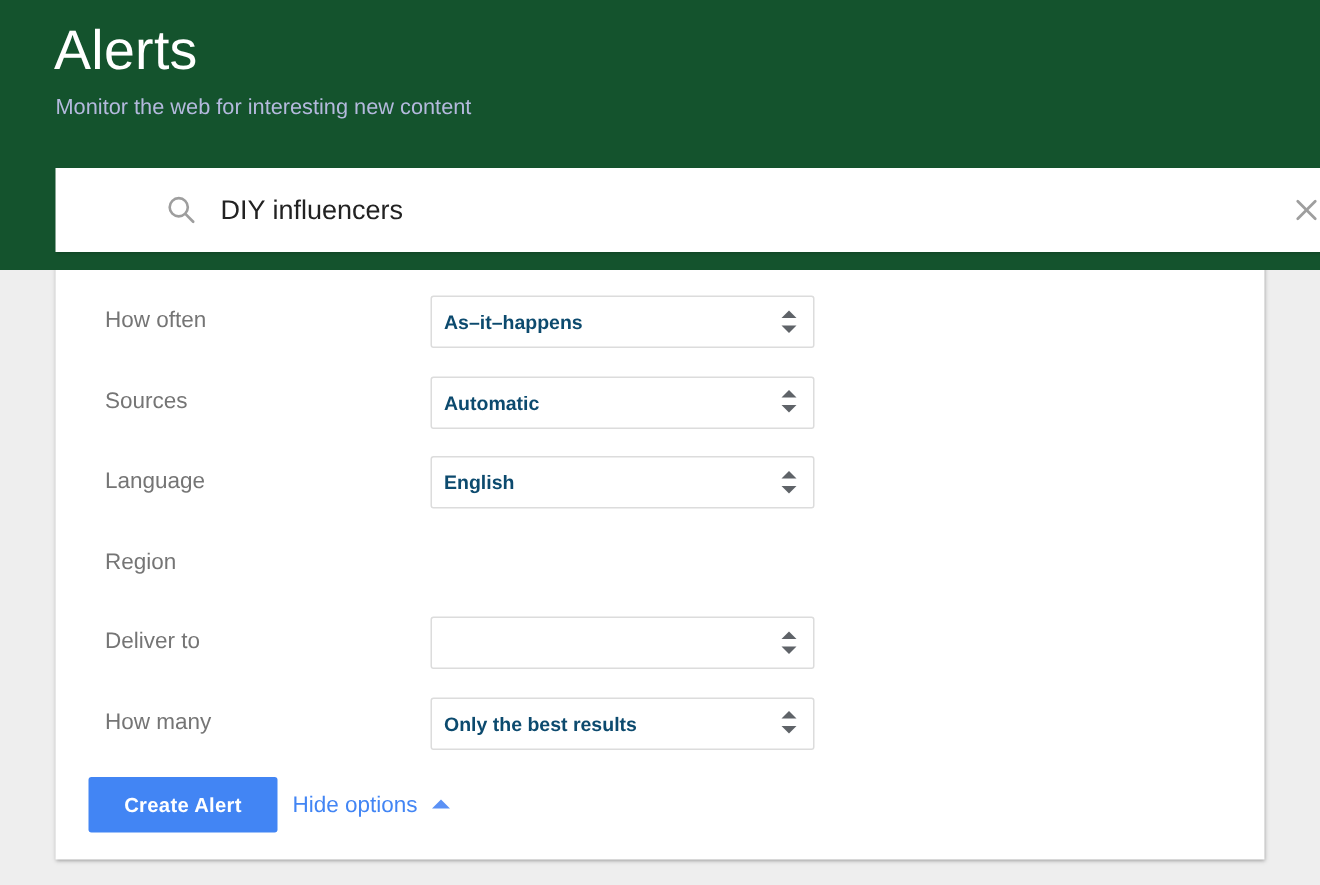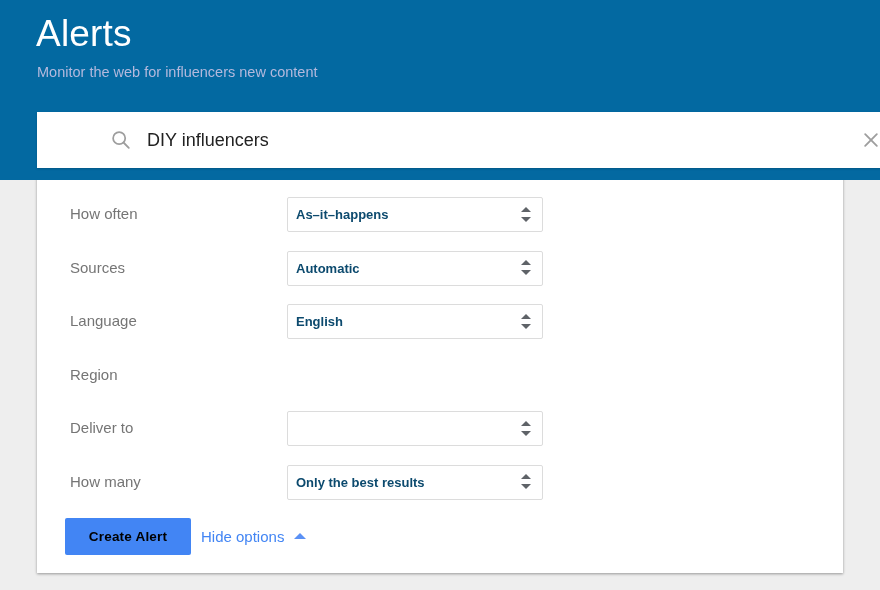--- a/index.html
+++ b/index.html
@@ -35,21 +35,21 @@
     z-index: 1;
   }
 
   
   .header {
     position: absolute;
     left: 0;
     top: 0;
     width: 880px;
     height: 180px;
-    background: #0369a1;
+    background: #14532d;
     z-index: 5;
   }
   .header-title {
     position: absolute;
     left: 36px;
     top: 12px;
     font-size: 37px;
     line-height: 44px;
     font-weight: 300;
     color: #ffffff;
@@ -199,25 +199,25 @@
     position: absolute;
     left: 37px;
     top: 516px;
     width: 806px;
     height: 40px;
     display: flex;
     align-items: center;
     z-index: 2;
   }
   .create-btn {
-    margin-left: 28px;
+    margin-left: 22px;
     width: 126px;
     height: 37px;
     background: #4285f4;
-    color: #000000;
+    color: #ffffff;
     border: none;
     border-radius: 2px;
     font-family: "Liberation Sans", sans-serif;
     font-size: 13.5px;
     font-weight: bold;
     cursor: pointer;
     letter-spacing: 0.2px;
   }
   .hide-options {
     margin-left: 10px;
@@ -297,21 +297,21 @@
   <div class="actions-row">
     <button class="create-btn">Create Alert</button>
     <div class="hide-options">
       <span class="hide-options-label">Hide options</span>
       <span class="caret-up"></span>
     </div>
   </div>
 
   <div class="header">
     <div class="header-title">Alerts</div>
-    <div class="header-subtitle">Monitor the web for influencers new content</div>
+    <div class="header-subtitle">Monitor the web for interesting new content</div>
 
     <div class="search-box">
       <span class="search-icon">
         <svg width="22" height="22" viewBox="0 0 24 24">
           <circle cx="10" cy="10" r="6.6" fill="none" stroke="#9e9e9e" stroke-width="1.9"></circle>
           <line x1="15" y1="15" x2="20.5" y2="20.5" stroke="#9e9e9e" stroke-width="2" stroke-linecap="round"></line>
         </svg>
       </span>
       <span class="search-value" placeholder="Create an alert about...">DIY influencers</span>
       <span class="search-clear">

